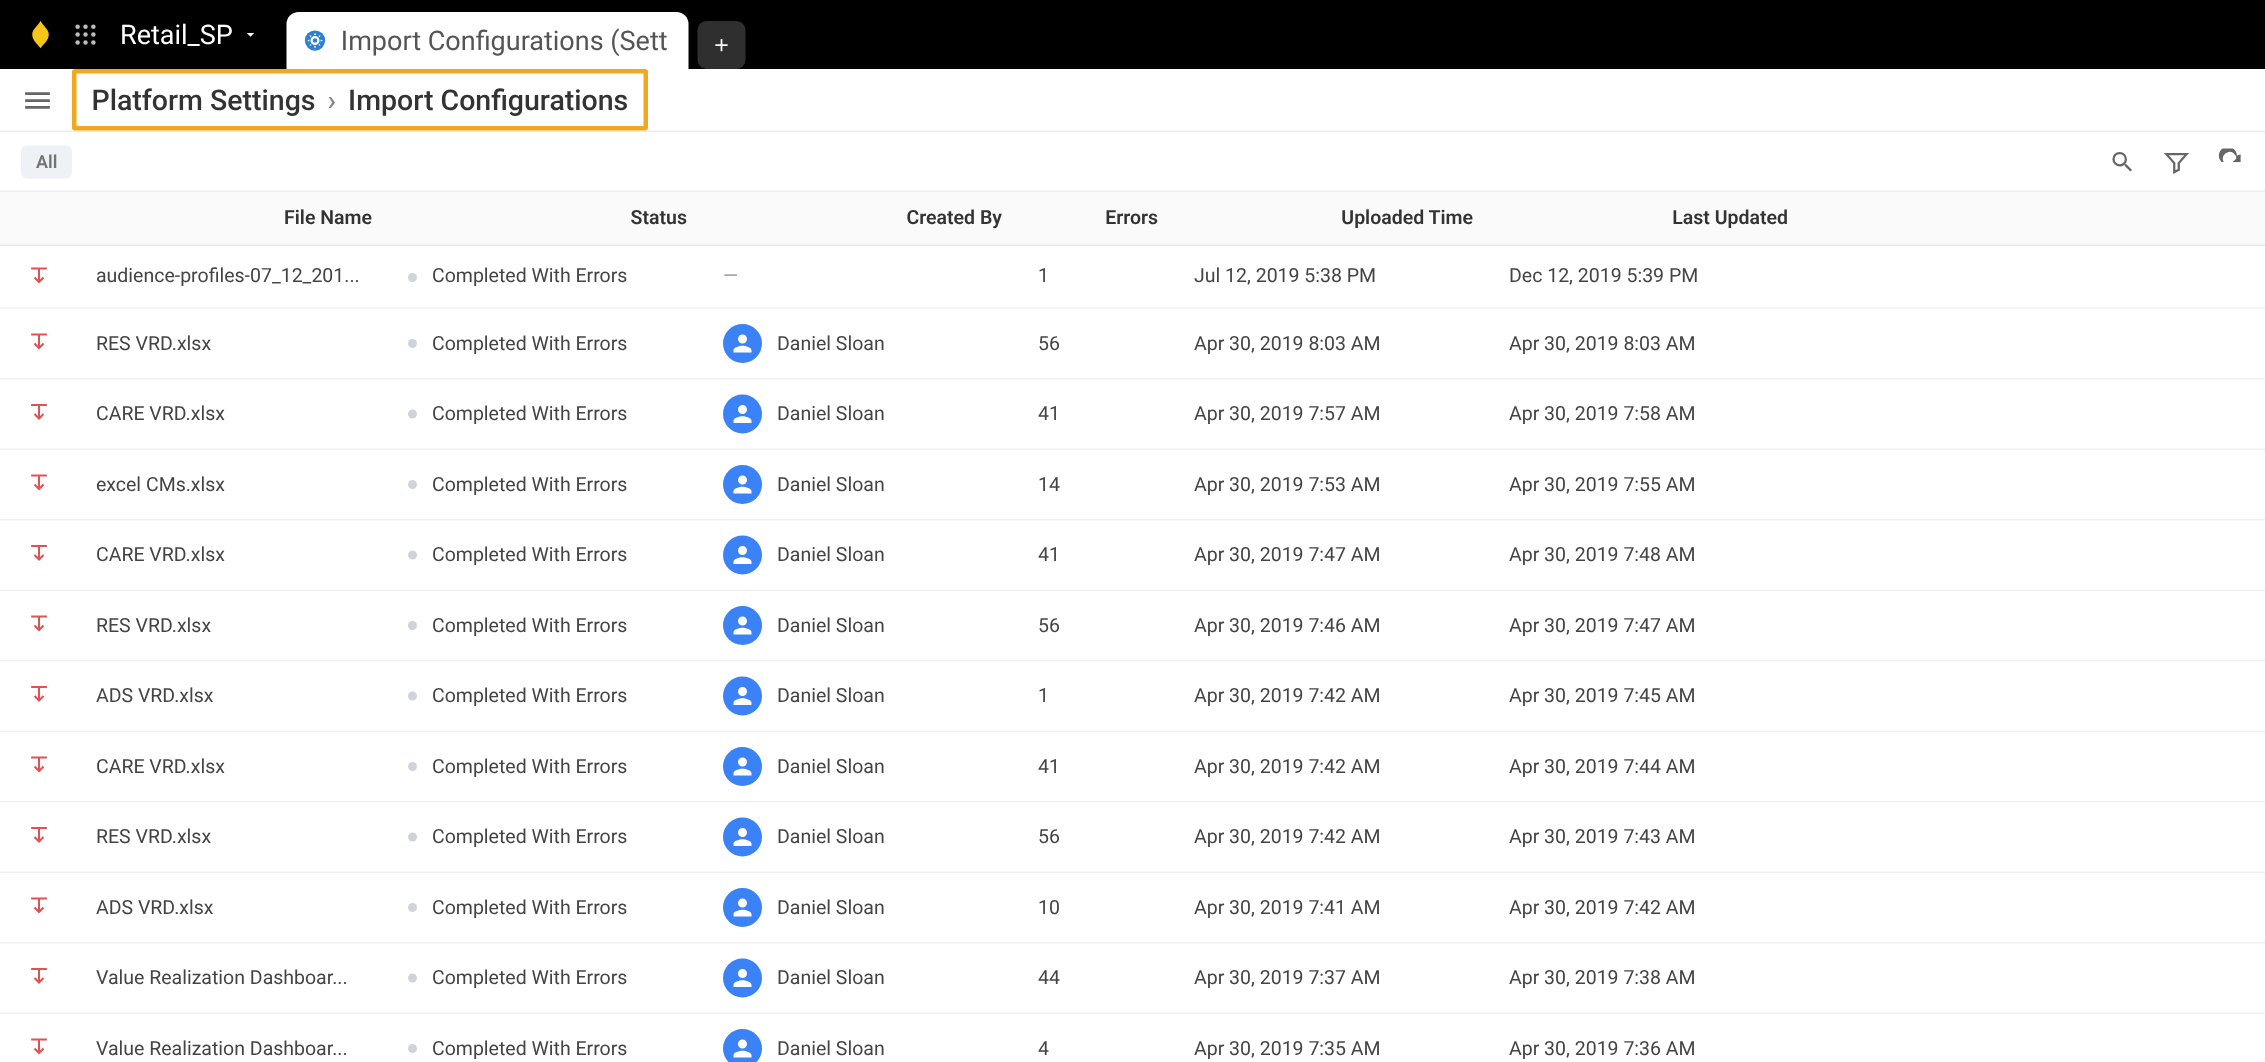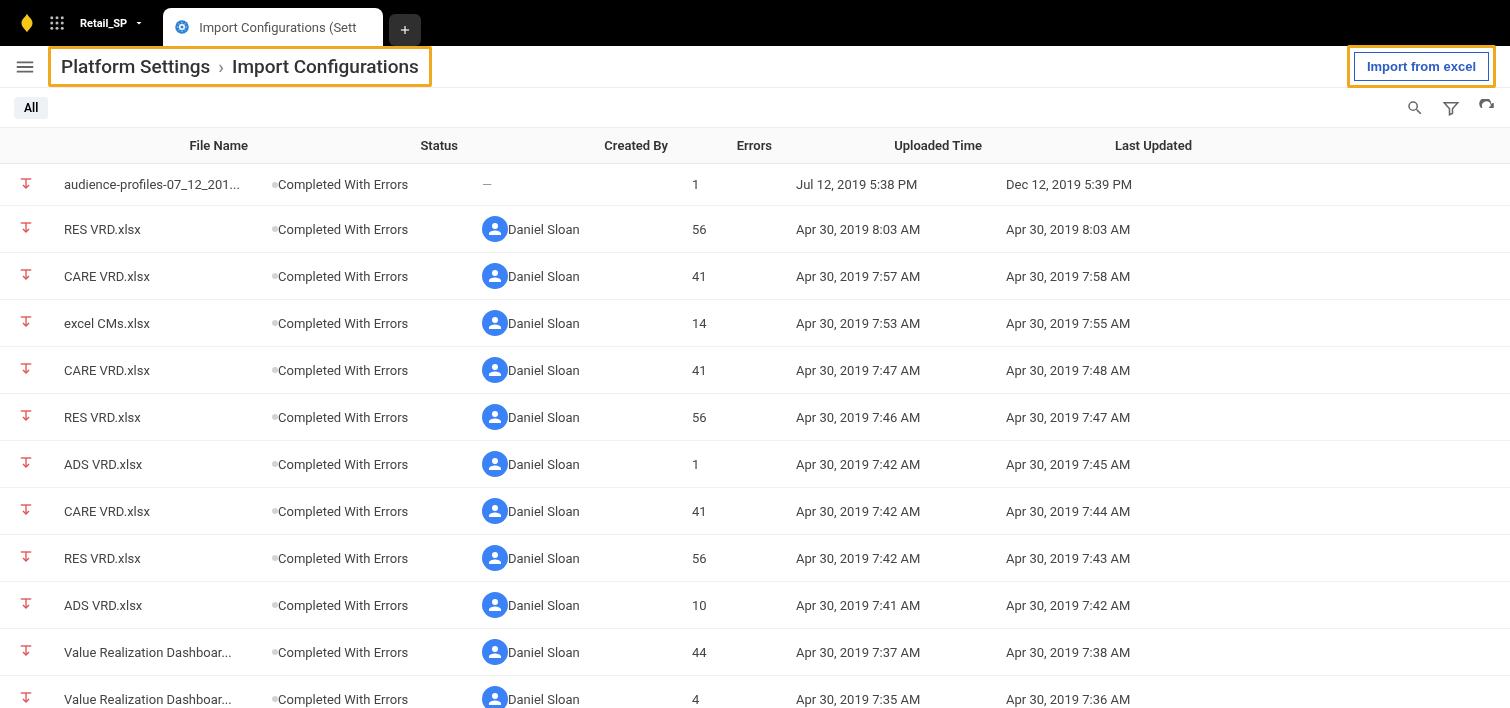--- a/index.html
+++ b/index.html
@@ -1,61 +1,61 @@
 <!DOCTYPE html>
 <html><head>
 <meta charset="utf-8">
 <style>
   * { box-sizing: border-box; margin: 0; padding: 0; }
   body { font-family: -apple-system, BlinkMacSystemFont, "Segoe UI", Roboto, Arial, sans-serif; font-size: 13px; color: #333; background: #fff; width: 1510px; }
   .topbar { background: #000; height: 46px; display: flex; align-items: center; color: #fff; padding: 0 10px; }
   .logo-icon { width: 22px; height: 22px; margin-left: 6px; margin-right: 10px; }
   .apps-icon { width: 18px; height: 18px; margin-right: 14px; cursor: pointer; }
-  .workspace-select { display: flex; align-items: center; font-size: 11px; font-weight: 700; margin-right: 18px; cursor: pointer; }
+  .workspace-select { display: flex; align-items: center; font-size: 18px; font-weight: 400; margin-right: 18px; cursor: pointer; }
   .workspace-select svg { margin-left: 6px; }
   .tab-strip { display: flex; align-items: flex-end; height: 46px; }
   .tab { background: #fff; color: #333; height: 38px; display: flex; align-items: center; padding: 0 14px 0 10px; border-radius: 8px 8px 0 0; margin-right: 6px; min-width: 220px; }
   .tab .tab-gear { width: 18px; height: 18px; margin-right: 8px; flex-shrink: 0; }
-  .tab .tab-label { font-size: 13px; color: #555; white-space: nowrap; overflow: hidden; }
+  .tab .tab-label { font-size: 18px; color: #555; white-space: nowrap; overflow: hidden; }
   .new-tab { width: 32px; height: 32px; background: #2f2f2f; border-radius: 6px; display: flex; align-items: center; justify-content: center; cursor: pointer; }
   .topbar-spacer { flex: 1; }
   .topbar-icons { display: flex; align-items: center; gap: 18px; padding-right: 8px; }
   .topbar-icons .ticon { width: 20px; height: 20px; cursor: pointer; fill: #ccc; }
   .avatar-circle { width: 30px; height: 30px; border-radius: 50%; background: #ccc; display: flex; align-items: center; justify-content: center; cursor: pointer; }
 
   .subhead { height: 42px; display: flex; align-items: center; padding: 0 14px; border-bottom: 1px solid #eee; }
   .hamburger-icon { width: 22px; height: 22px; margin-right: 12px; cursor: pointer; fill: #666; }
   .breadcrumb { display: flex; align-items: center; font-size: 19px; color: #333; font-weight: 500; border: 3px solid #f0a81e; padding: 6px 10px; border-radius: 2px; }
   .breadcrumb .sep { margin: 0 8px; color: #888; }
   .subhead-spacer { flex: 1; }
   .import-btn-wrap { border: 3px solid #f0a81e; padding: 4px; border-radius: 2px; }
   .import-btn { border: 1px solid #2c5cc5; color: #2c5cc5; background: #fff; padding: 6px 12px; font-size: 13px; font-weight: 600; cursor: pointer; }
 
   .toolbar { height: 40px; display: flex; align-items: center; padding: 0 14px; border-bottom: 1px solid #eee; }
-  .chip { background: #eef2f7; color: #000000; font-weight: 600; font-size: 12px; padding: 4px 10px; border-radius: 4px; cursor: pointer; }
+  .chip { background: #eef2f7; color: #737373; font-weight: 600; font-size: 12px; padding: 4px 10px; border-radius: 4px; cursor: pointer; }
   .toolbar-spacer { flex: 1; }
   .toolbar-icons { display: flex; gap: 18px; }
   .toolbar-icons svg { width: 18px; height: 18px; fill: #666; cursor: pointer; }
 
   .table { width: 100%; border-collapse: collapse; table-layout: fixed; }
   .table th { text-align: right; font-weight: 600; font-size: 13px; color: #333; padding: 10px 12px; border-bottom: 1px solid #e8e8e8; background: #fafafa; }
   .table td { padding: 10px 12px; border-bottom: 1px solid #f1f1f1; font-size: 13px; color: #444; vertical-align: middle; height: 42px; white-space: nowrap; overflow: hidden; text-overflow: ellipsis; }
   .col-icon { width: 52px; }
   .col-file { width: 208px; }
   .col-status { width: 210px; }
   .col-created { width: 210px; }
   .col-errors { width: 104px; }
   .col-uploaded { width: 210px; }
   .col-updated { width: 210px; }
   .col-actions { width: auto; }
   .row-icon { display:flex; align-items:center; justify-content:center; }
   .row-icon svg { width: 18px; height: 18px; }
-  .status-cell { display: flex; align-items: center; }
+  .status-cell { display: flex; align-items: center; gap: 10px; }
   .status-dot { width: 6px; height: 6px; border-radius: 50%; background: #d0d4d9; flex-shrink: 0; }
-  .creator-cell { display: flex; align-items: center; }
+  .creator-cell { display: flex; align-items: center; gap: 10px; }
   .creator-avatar { width: 26px; height: 26px; border-radius: 50%; background: #3b82f6; display:flex; align-items:center; justify-content:center; flex-shrink:0; }
   .creator-avatar svg { width: 18px; height: 18px; fill: #fff; }
   .errors-cell { color: #e05252; }
   .dash { color: #999; }
 </style>
 </head>
 <body>
 
 <div class="topbar">
   <svg class="logo-icon" viewBox="0 0 24 24">
@@ -101,23 +101,20 @@
 <div class="subhead">
   <svg class="hamburger-icon" viewBox="0 0 24 24">
       <path d="M3 6h18v2H3zM3 11h18v2H3zM3 16h18v2H3z"></path>
     </svg>
   <div class="breadcrumb">
     <span>Platform Settings</span>
     <span class="sep">›</span>
     <span>Import Configurations</span>
   </div>
   <div class="subhead-spacer"></div>
-  <div class="import-btn-wrap">
-    <button class="import-btn">Import from excel</button>
-  </div>
 </div>
 
 <div class="toolbar">
   <span class="chip">All</span>
   <div class="toolbar-spacer"></div>
   <div class="toolbar-icons">
     <svg viewBox="0 0 24 24">
         <path d="M15.5 14h-.79l-.28-.27A6.471 6.471 0 0016 9.5 6.5 6.5 0 109.5 16c1.61 0 3.09-.59 4.23-1.57l.27.28v.79l5 4.99L20.49 19l-4.99-5zM9.5 14A4.5 4.5 0 119.5 5a4.5 4.5 0 010 9z"></path>
       </svg>
     <svg viewBox="0 0 24 24">

